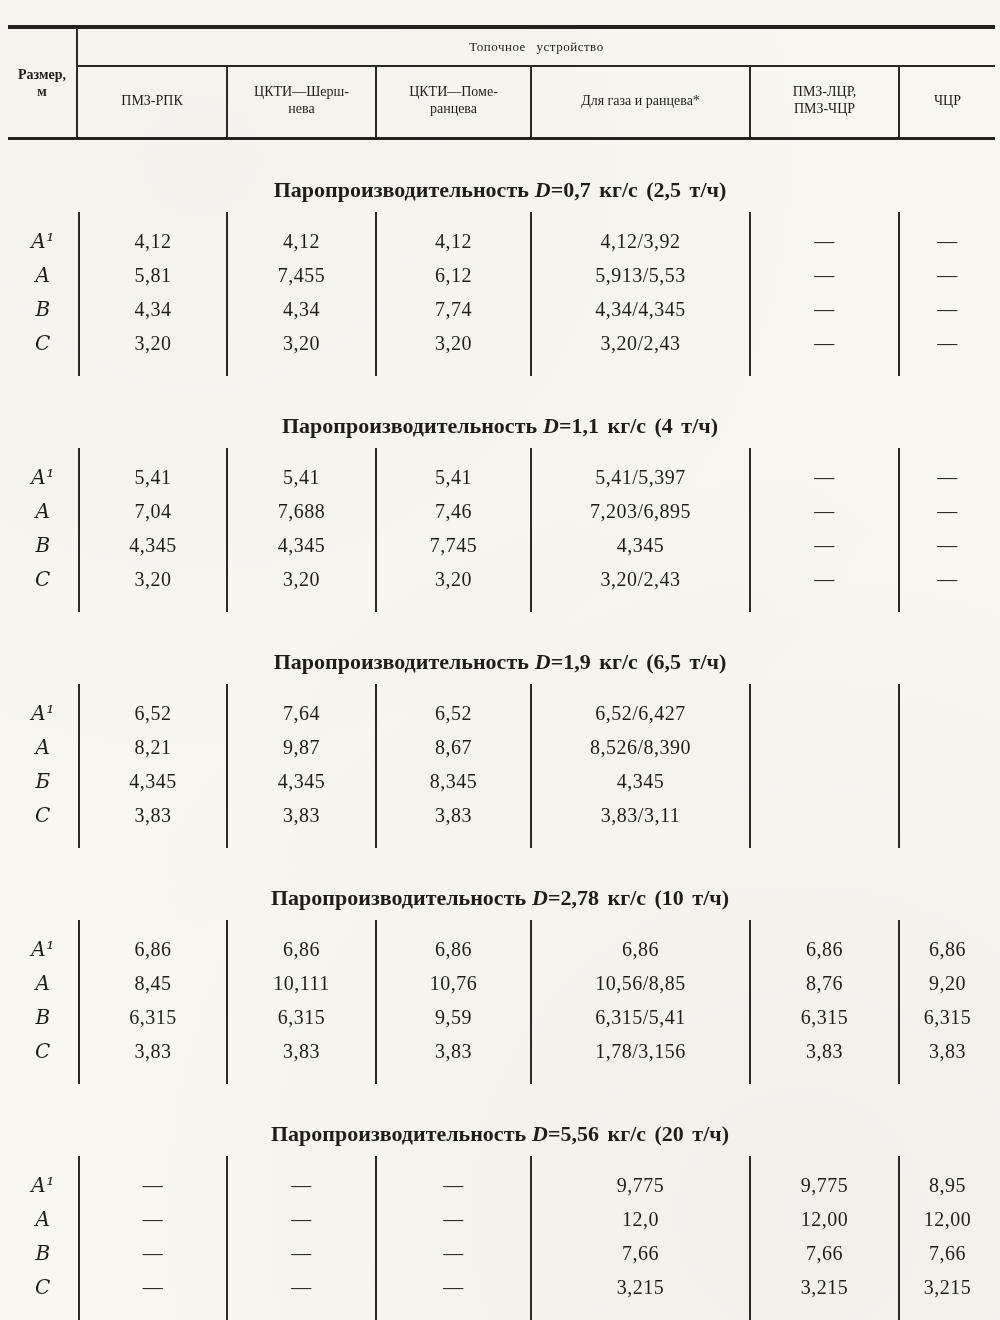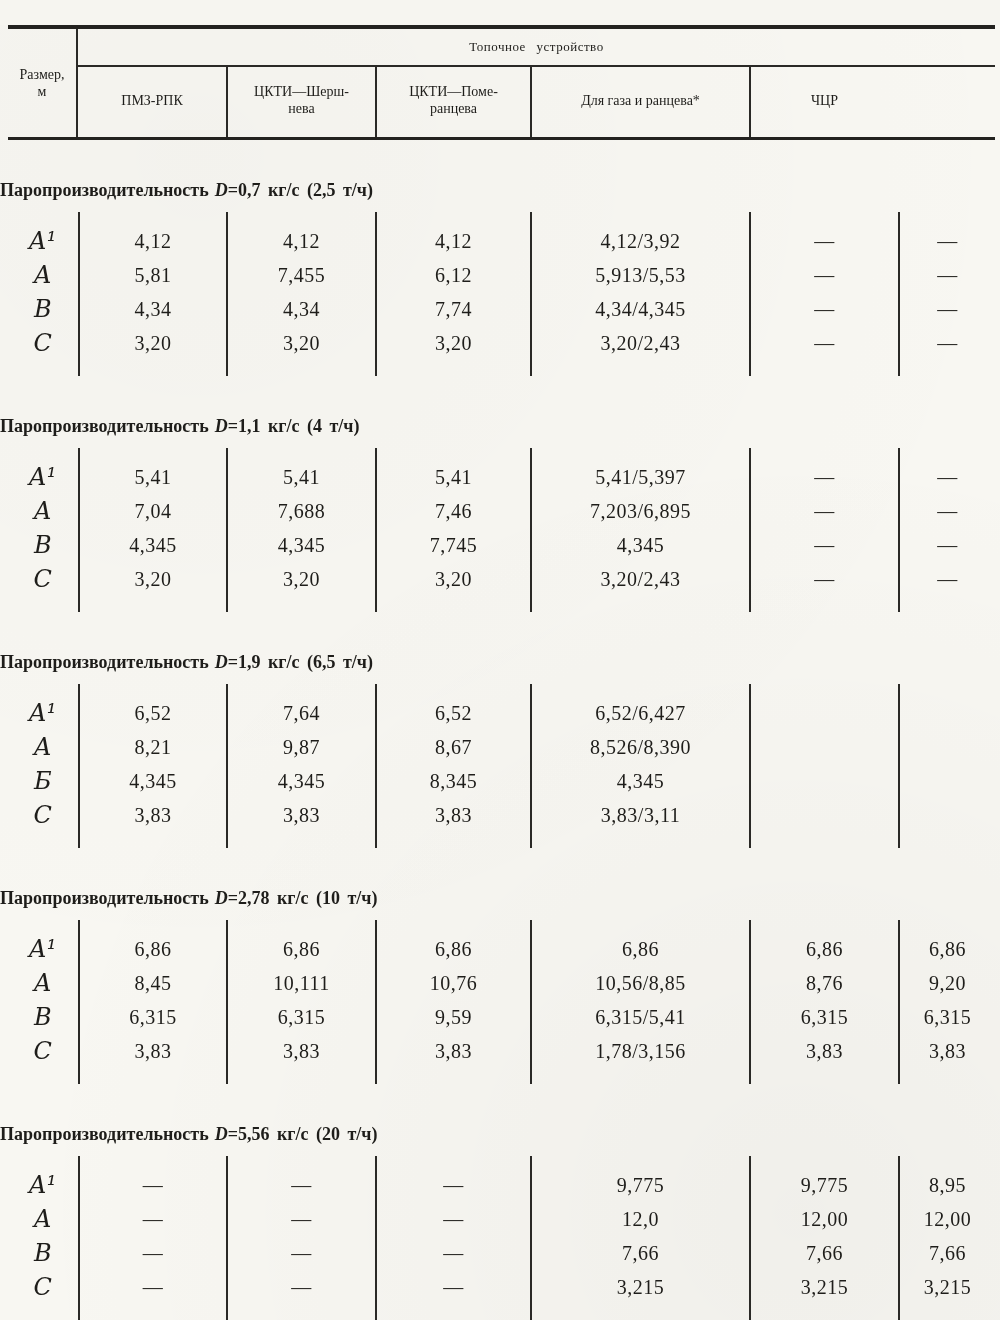--- a/index.html
+++ b/index.html
@@ -19,53 +19,53 @@
   
   .thead{
     margin:25px 5px 0 8px;width:987px;box-sizing:border-box;
     border-top:4px solid #23221f;border-bottom:3px solid #23221f;
     display:grid;grid-template-columns:70px 917px;
   }
   .corner{
     border-right:2px solid #2a2926;
     display:flex;align-items:center;justify-content:center;
     text-align:center;white-space:pre-line;
-    font-size:14px;line-height:17px;padding:2px;
+    font-size:14px;line-height:17px;padding:2px;font-weight:bold;
   }
   .group-row{
     text-align:center;border-bottom:2px solid #2a2926;
     padding:10px 0 10px;font-size:13px;word-spacing:7px;letter-spacing:.5px;
   }
   .cols{display:grid;grid-template-columns:148px 149px 155px 219px 149px 97px;}
   .col-h{
     min-height:58px;display:flex;align-items:center;justify-content:center;
     text-align:center;white-space:pre-line;
     font-size:14px;line-height:17px;padding:4px 3px 8px;
   }
   .col-h + .col-h{border-left:2px solid #2a2926;}
   
   .section{margin-top:38px;}
   .section-title{
-    text-align:left;font-weight:bold;font-size:18px;line-height:24px;
+    text-align:center;font-weight:bold;font-size:22px;line-height:24px;
     word-spacing:3px;
   }
   .section-title .dvar{font-style:italic;padding-left:6px;}
   .srows{
     display:grid;grid-template-columns:70px 148px 149px 155px 219px 149px 97px;
     margin:10px 5px 0 8px;width:987px;box-sizing:border-box;
   }
   .cell{
     height:34px;display:flex;align-items:center;justify-content:center;
     font-size:20px;letter-spacing:.5px;
     border-left:2px solid #2a2926;
   }
   .cell.label{
     border-left:none;font-style:italic;
     font-family:"DejaVu Serif","Liberation Serif",serif;
-    font-size:24px;
+    font-size:20px;
   }
   .cell.rfirst{padding-top:12px;}
   .cell.rlast{padding-bottom:16px;}
 </style>
 </head>
 <body>
 
 <div class="sheet">
 
   <div class="thead">
@@ -73,20 +73,22 @@
 м</div>
     <div class="hdr-right">
       <div class="group-row">Топочное устройство</div>
       <div class="cols">
         <div class="col-h">ПМЗ-РПК</div>
         <div class="col-h">ЦКТИ—Шерш-
 нева</div>
         <div class="col-h">ЦКТИ—Поме-
 ранцева</div>
         <div class="col-h">Для газа и ранцева*</div>
+        <div class="col-h">ПМЗ-ЛЦР,
+ПМЗ-ЧЦР</div>
         <div class="col-h">ЧЦР</div>
       </div>
     </div>
   </div>
 
   <div id="sections">
       <div class="section">
         <div class="section-title"><span>Паропроизводительность</span><span class="dvar">D</span><span>=0,7 кг/с (2,5 т/ч)</span></div>
         <div class="srows">
           <div class="cell label rfirst">A¹</div>

